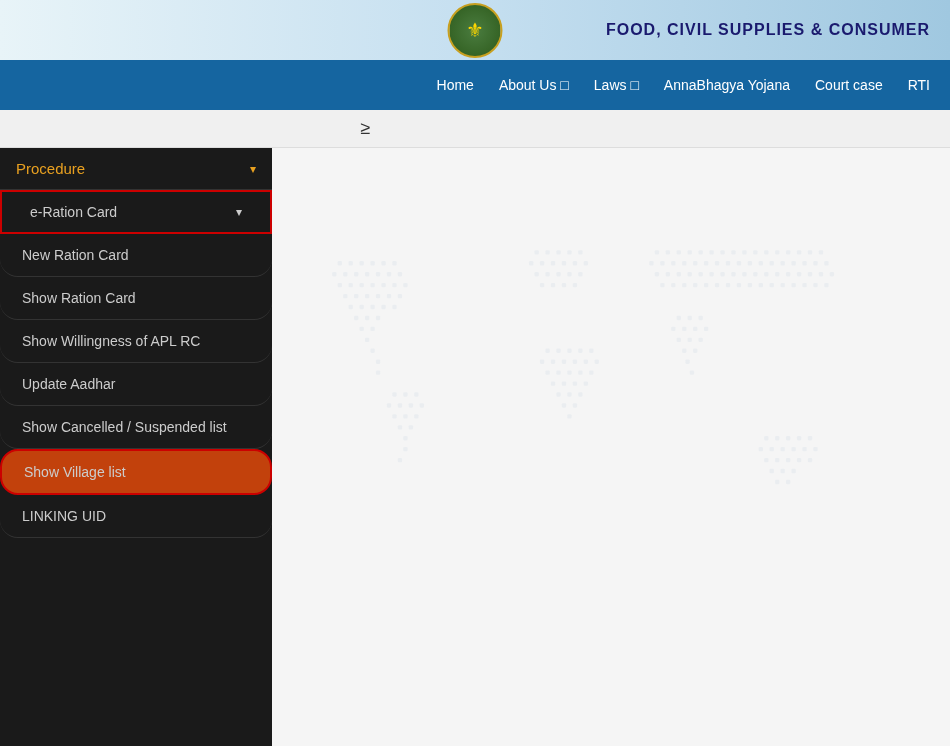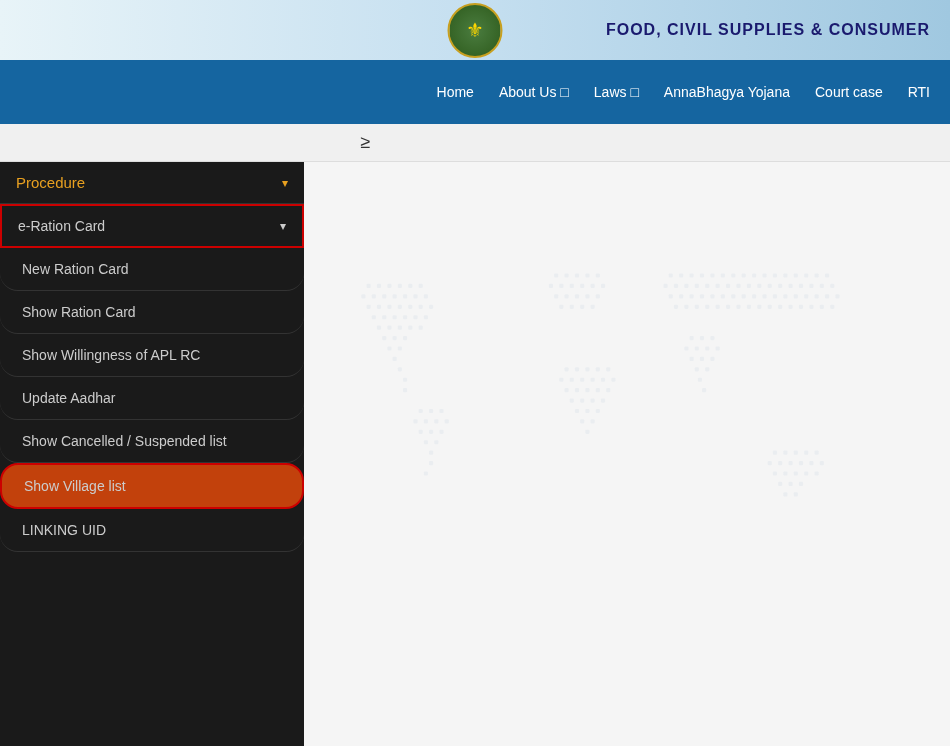--- a/index.html
+++ b/index.html
@@ -38,21 +38,21 @@
       color: #1a1a6e;
       font-size: 16px;
       font-weight: bold;
       letter-spacing: 1px;
       text-align: right;
     }
 
     
     .navbar {
       background: #1565a0;
-      height: 64px;
+      height: 50px;
       display: flex;
       align-items: center;
       justify-content: flex-end;
       padding-right: 20px;
       gap: 25px;
     }
     .navbar a {
       color: #fff;
       text-decoration: none;
       font-size: 14px;
@@ -77,21 +77,21 @@
     }
 
     
     .main-layout {
       display: flex;
       height: calc(746px - 60px - 50px - 38px);
     }
 
     
     .sidebar {
-      width: 304px;
+      width: 272px;
       background: #1a1a1a;
       color: #ccc;
       flex-shrink: 0;
       overflow-y: auto;
     }
 
     .sidebar-section-procedure {
       padding: 12px 16px;
       display: flex;
       align-items: center;
@@ -103,21 +103,21 @@
       color: #e8a020;
       font-size: 15px;
       font-weight: 500;
     }
     .sidebar-section-procedure .arrow {
       color: #e8a020;
       font-size: 12px;
     }
 
     .sidebar-erationcard {
-      padding: 12px 16px;
+      padding: 12px 28px;
       display: flex;
       align-items: center;
       justify-content: space-between;
       cursor: pointer;
       border: 2px solid #cc0000;
       background: #1a1a1a;
       margin: 0;
     }
     .sidebar-erationcard span {
       color: #ccc;

